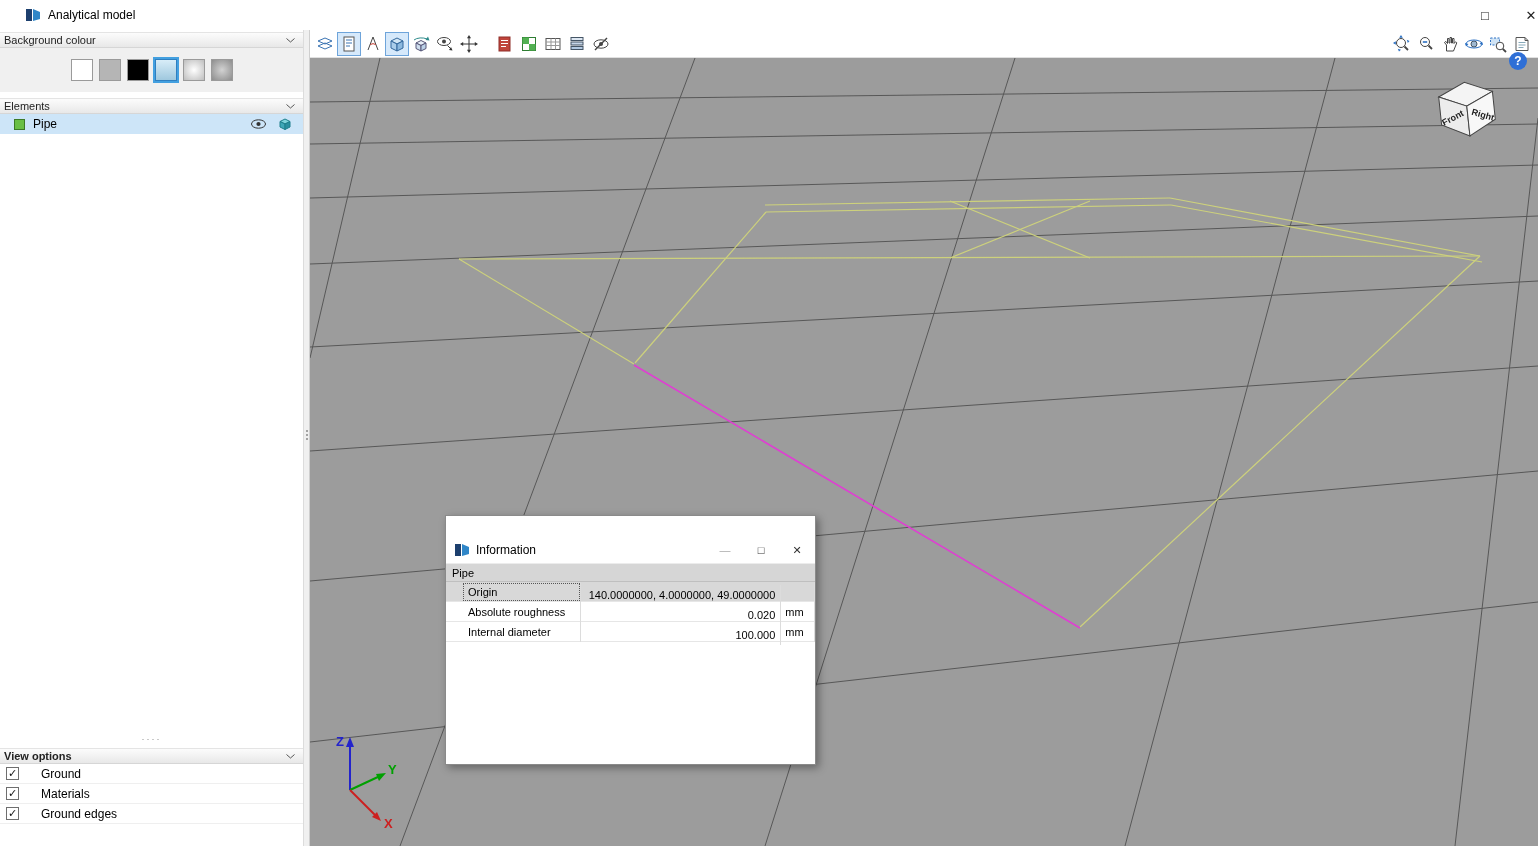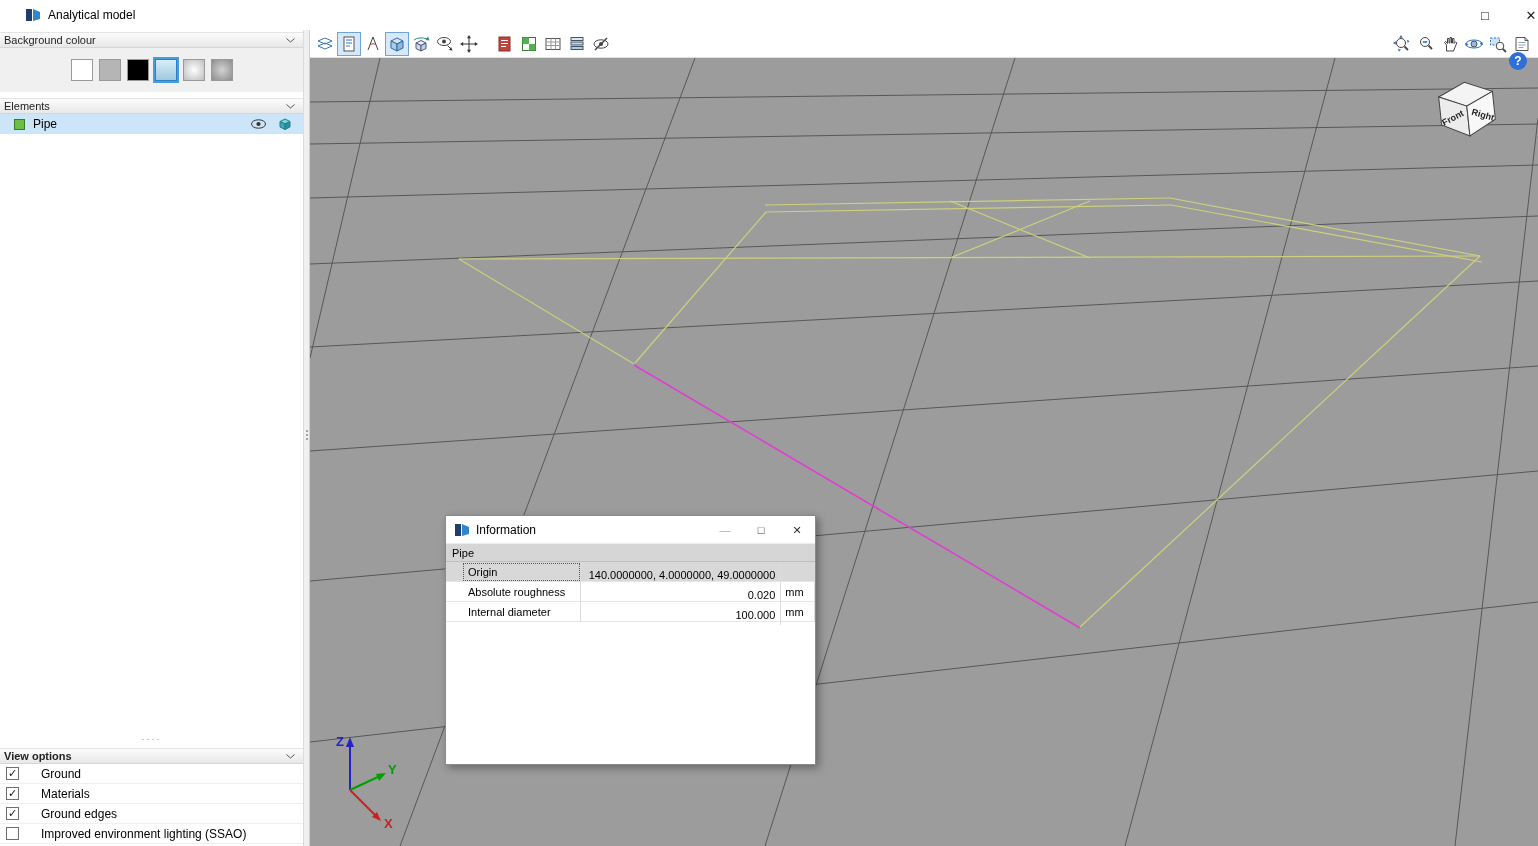--- a/index.html
+++ b/index.html
@@ -68,21 +68,21 @@
   .viewport { position:absolute; left:310px; top:58px; width:1228px; height:788px; background:#9c9c9c; overflow:hidden; }
   .viewcube { position:absolute; left:1118px; top:10px; transform:rotate(-6deg); }
   .axes { position:absolute; left:12px; top:672px; }
   .help-badge { position:absolute; left:1509px; top:52px; width:18px; height:18px; border-radius:50%;
                 background:#2f6fd6; color:#fff; font-weight:bold; font-size:12px;
                 display:flex; align-items:center; justify-content:center; }
 
   
   .dialog { position:absolute; left:445px; top:515px; width:371px; height:250px; background:#fff;
             border:1px solid #8a8a8a; box-shadow:3px 3px 8px rgba(0,0,0,0.35); z-index:10; }
-  .dlg-titlebar { position:relative; height:28px; background:#fff; border-bottom:1px solid #ececec; }
+  .dlg-titlebar { position:relative; height:28px; background:#fff; border-bottom:1px solid #ececec;margin-top:20px; }
   .dlg-titlebar .app-icon { position:absolute; left:8px; top:6px; }
   .dlg-title { position:absolute; left:30px; top:7px; }
   .dlg-controls { position:absolute; right:0; top:0; display:flex; height:28px; }
   .dlg-btn { width:36px; height:28px; display:flex; align-items:center; justify-content:center;
              font-size:11px; color:#333; background:transparent; border:none; }
   .dlg-btn.dim { color:#aaa; }
   .dlg-header { height:18px; background:#d6d6d6; border-bottom:1px solid #bfbfbf;
                 padding-left:6px; display:flex; align-items:center; font-size:11px; }
   .dlg-table { font-size:11px; }
   .dlg-row { height:20px; display:flex; align-items:center; border-bottom:1px solid #e6e6e6;padding-left:16px; }
@@ -170,24 +170,20 @@
       <span class="option-label">Ground</span>
     </div>
     <div class="option-row">
       <span class="checkbox">✓</span>
       <span class="option-label">Materials</span>
     </div>
     <div class="option-row">
       <span class="checkbox">✓</span>
       <span class="option-label">Ground edges</span>
     </div>
-    <div class="option-row">
-      <span class="checkbox"></span>
-      <span class="option-label">Improved environment lighting (SSAO)</span>
-    </div>
   </div>
 </div>
 
 <div class="v-splitter">
   <div class="dots">
       <div class="dot"></div>
       <div class="dot"></div>
       <div class="dot"></div>
     </div>
 </div>

